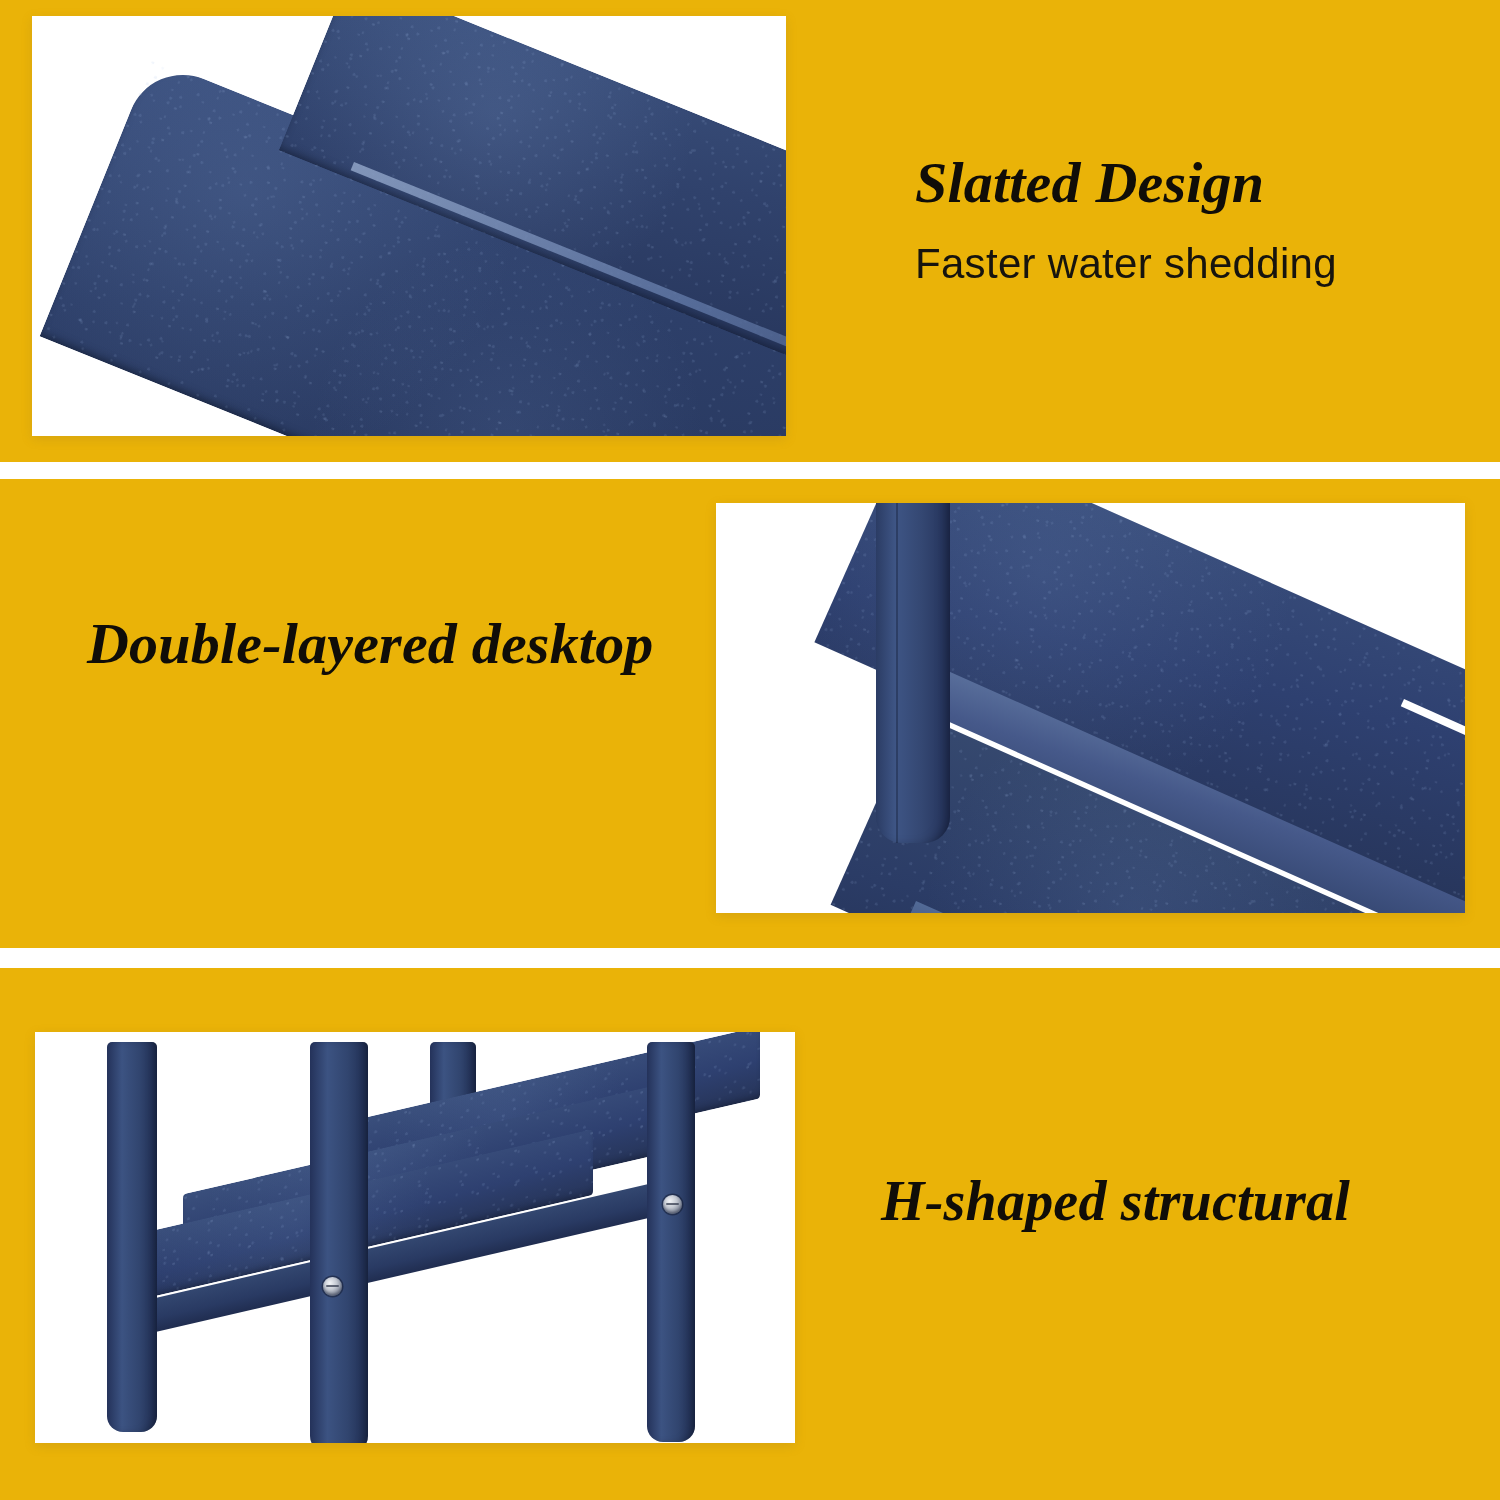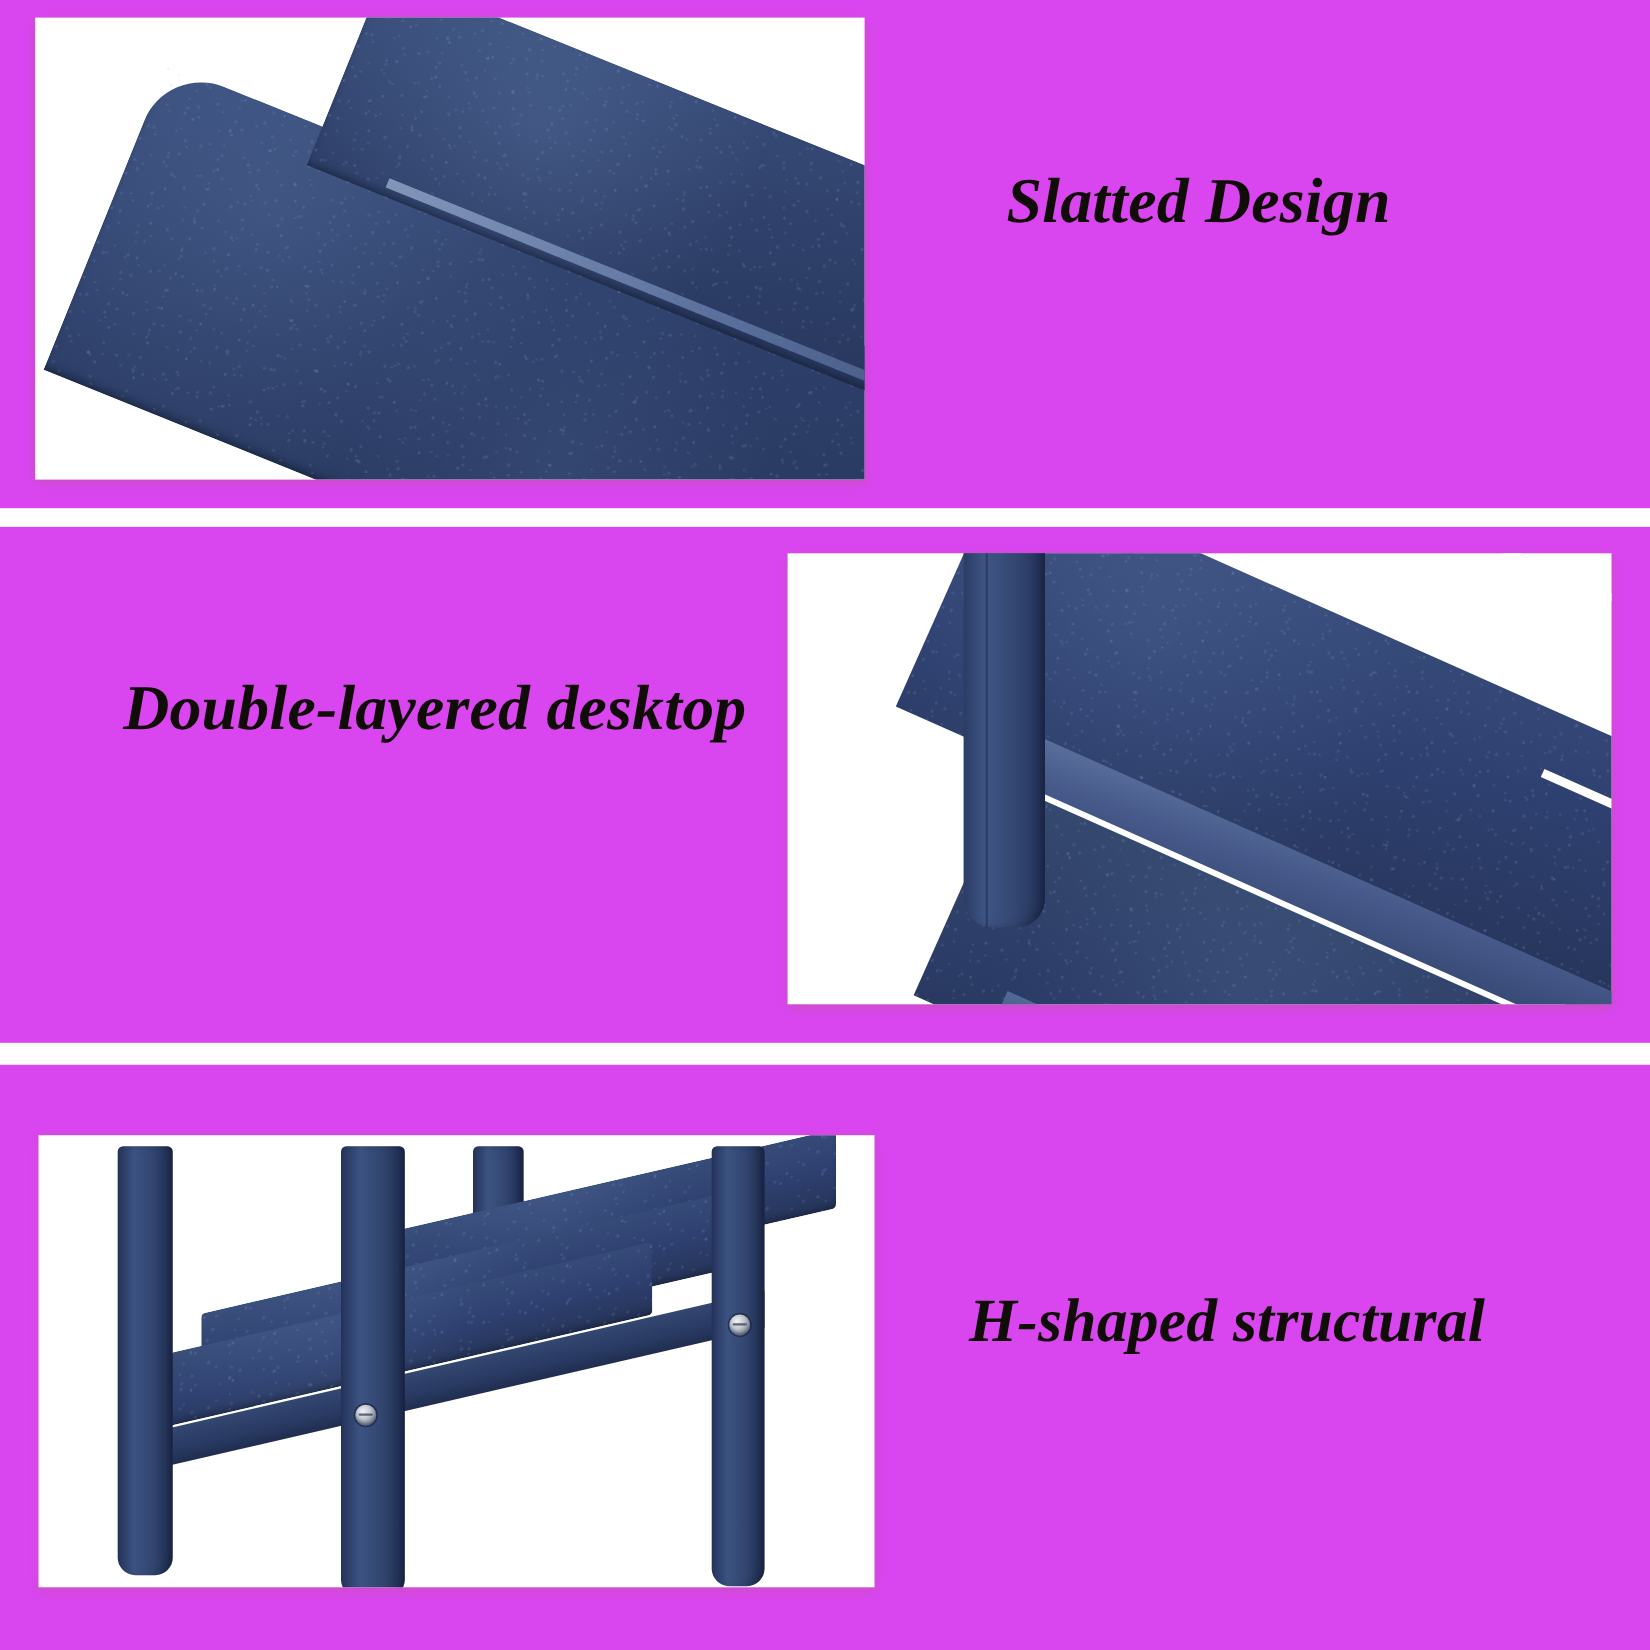--- a/index.html
+++ b/index.html
@@ -11,21 +11,21 @@
     height: 1500px;
     background: #fadfa0;
     font-family: "Liberation Sans", sans-serif;
     overflow: hidden;
     position: relative;
   }
 
   .infographic {
     position: absolute;
     inset: 0;
-    background: #d946ef;
+    background: #eab308;
   }
 
   
   .divider {
     position: absolute;
     left: 0;
     width: 1500px;
     background: #ffffff;
   }
   .divider.d1 { top: 462px; height: 17px; }
@@ -263,21 +263,21 @@
     color: #17140e;
     letter-spacing: .3px;
   }
 
   
   .tb-1 { left: 915px; top: 152px; width: 540px; }
   .tb-1 .feature-heading { font-size: 58px; line-height: 1.06; }
   .tb-1 .feature-sub { font-size: 42px; line-height: 1.2; margin-top: 26px; }
 
   
-  .tb-2 { left: 112px; top: 612px; width: 575px; }
+  .tb-2 { left: 87px; top: 612px; width: 575px; }
   .tb-2 .feature-heading { font-size: 58px; line-height: 1.1; }
   .tb-2 .feature-sub { font-size: 42px; line-height: 1.26; margin-top: 26px; }
 
   
   .tb-3 { left: 845px; top: 1172px; width: 620px; margin-left: 36px; }
   .tb-3 .feature-heading { font-size: 56px; line-height: 1.06; white-space: nowrap; }
   .tb-3 .feature-sub { font-size: 41px; line-height: 1.2; margin-top: 30px; white-space: nowrap; }
 </style>
 </head>
 <body>
@@ -292,20 +292,21 @@
       <div class="speckle"></div>
     </div>
     <div class="p1-slat-b">
       <div class="speckle"></div>
     </div>
     <div class="p1-edge"></div>
   </div>
 
   <div class="text-block tb-1">
     <p class="feature-heading">Slatted Design</p>
+    <p class="feature-sub">Faster water shedding</p>
   </div>
 
   <div class="text-block tb-2">
     <p class="feature-heading">Double-layered desktop</p>
   </div>
 
   <div class="photo-card photo-2">
     <div class="p2-board-top">
       <div class="speckle"></div>
     </div>

